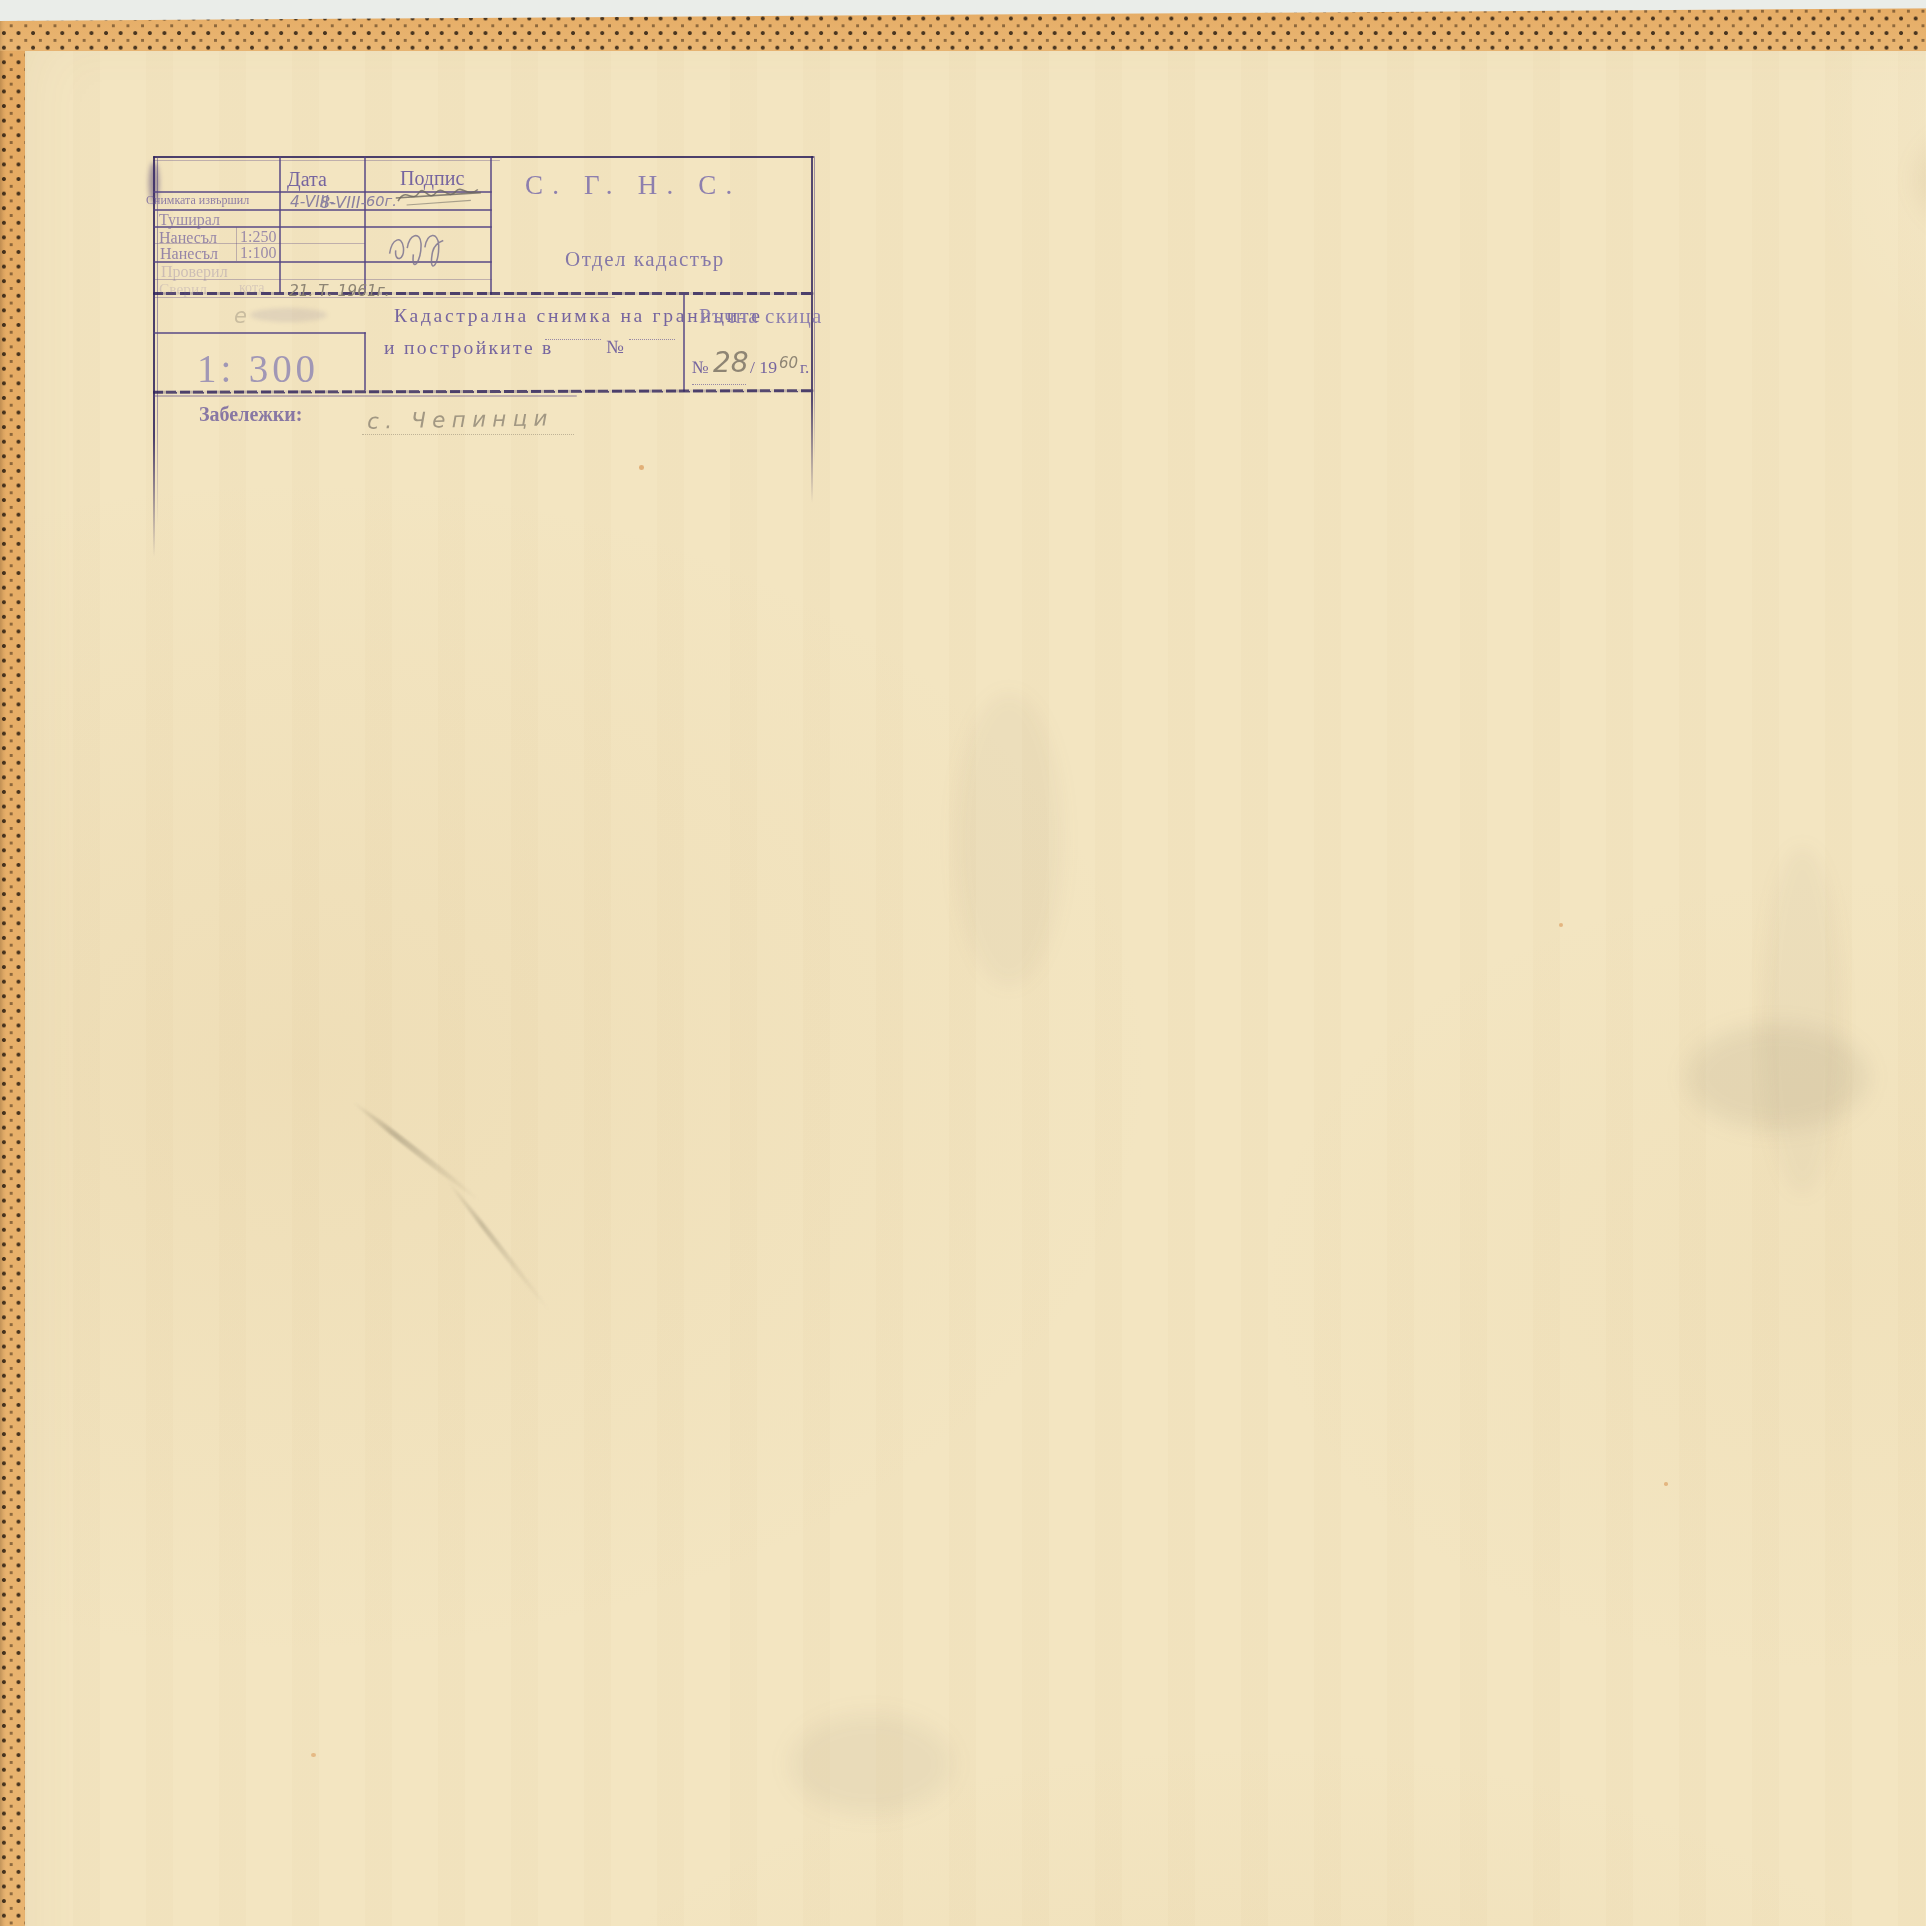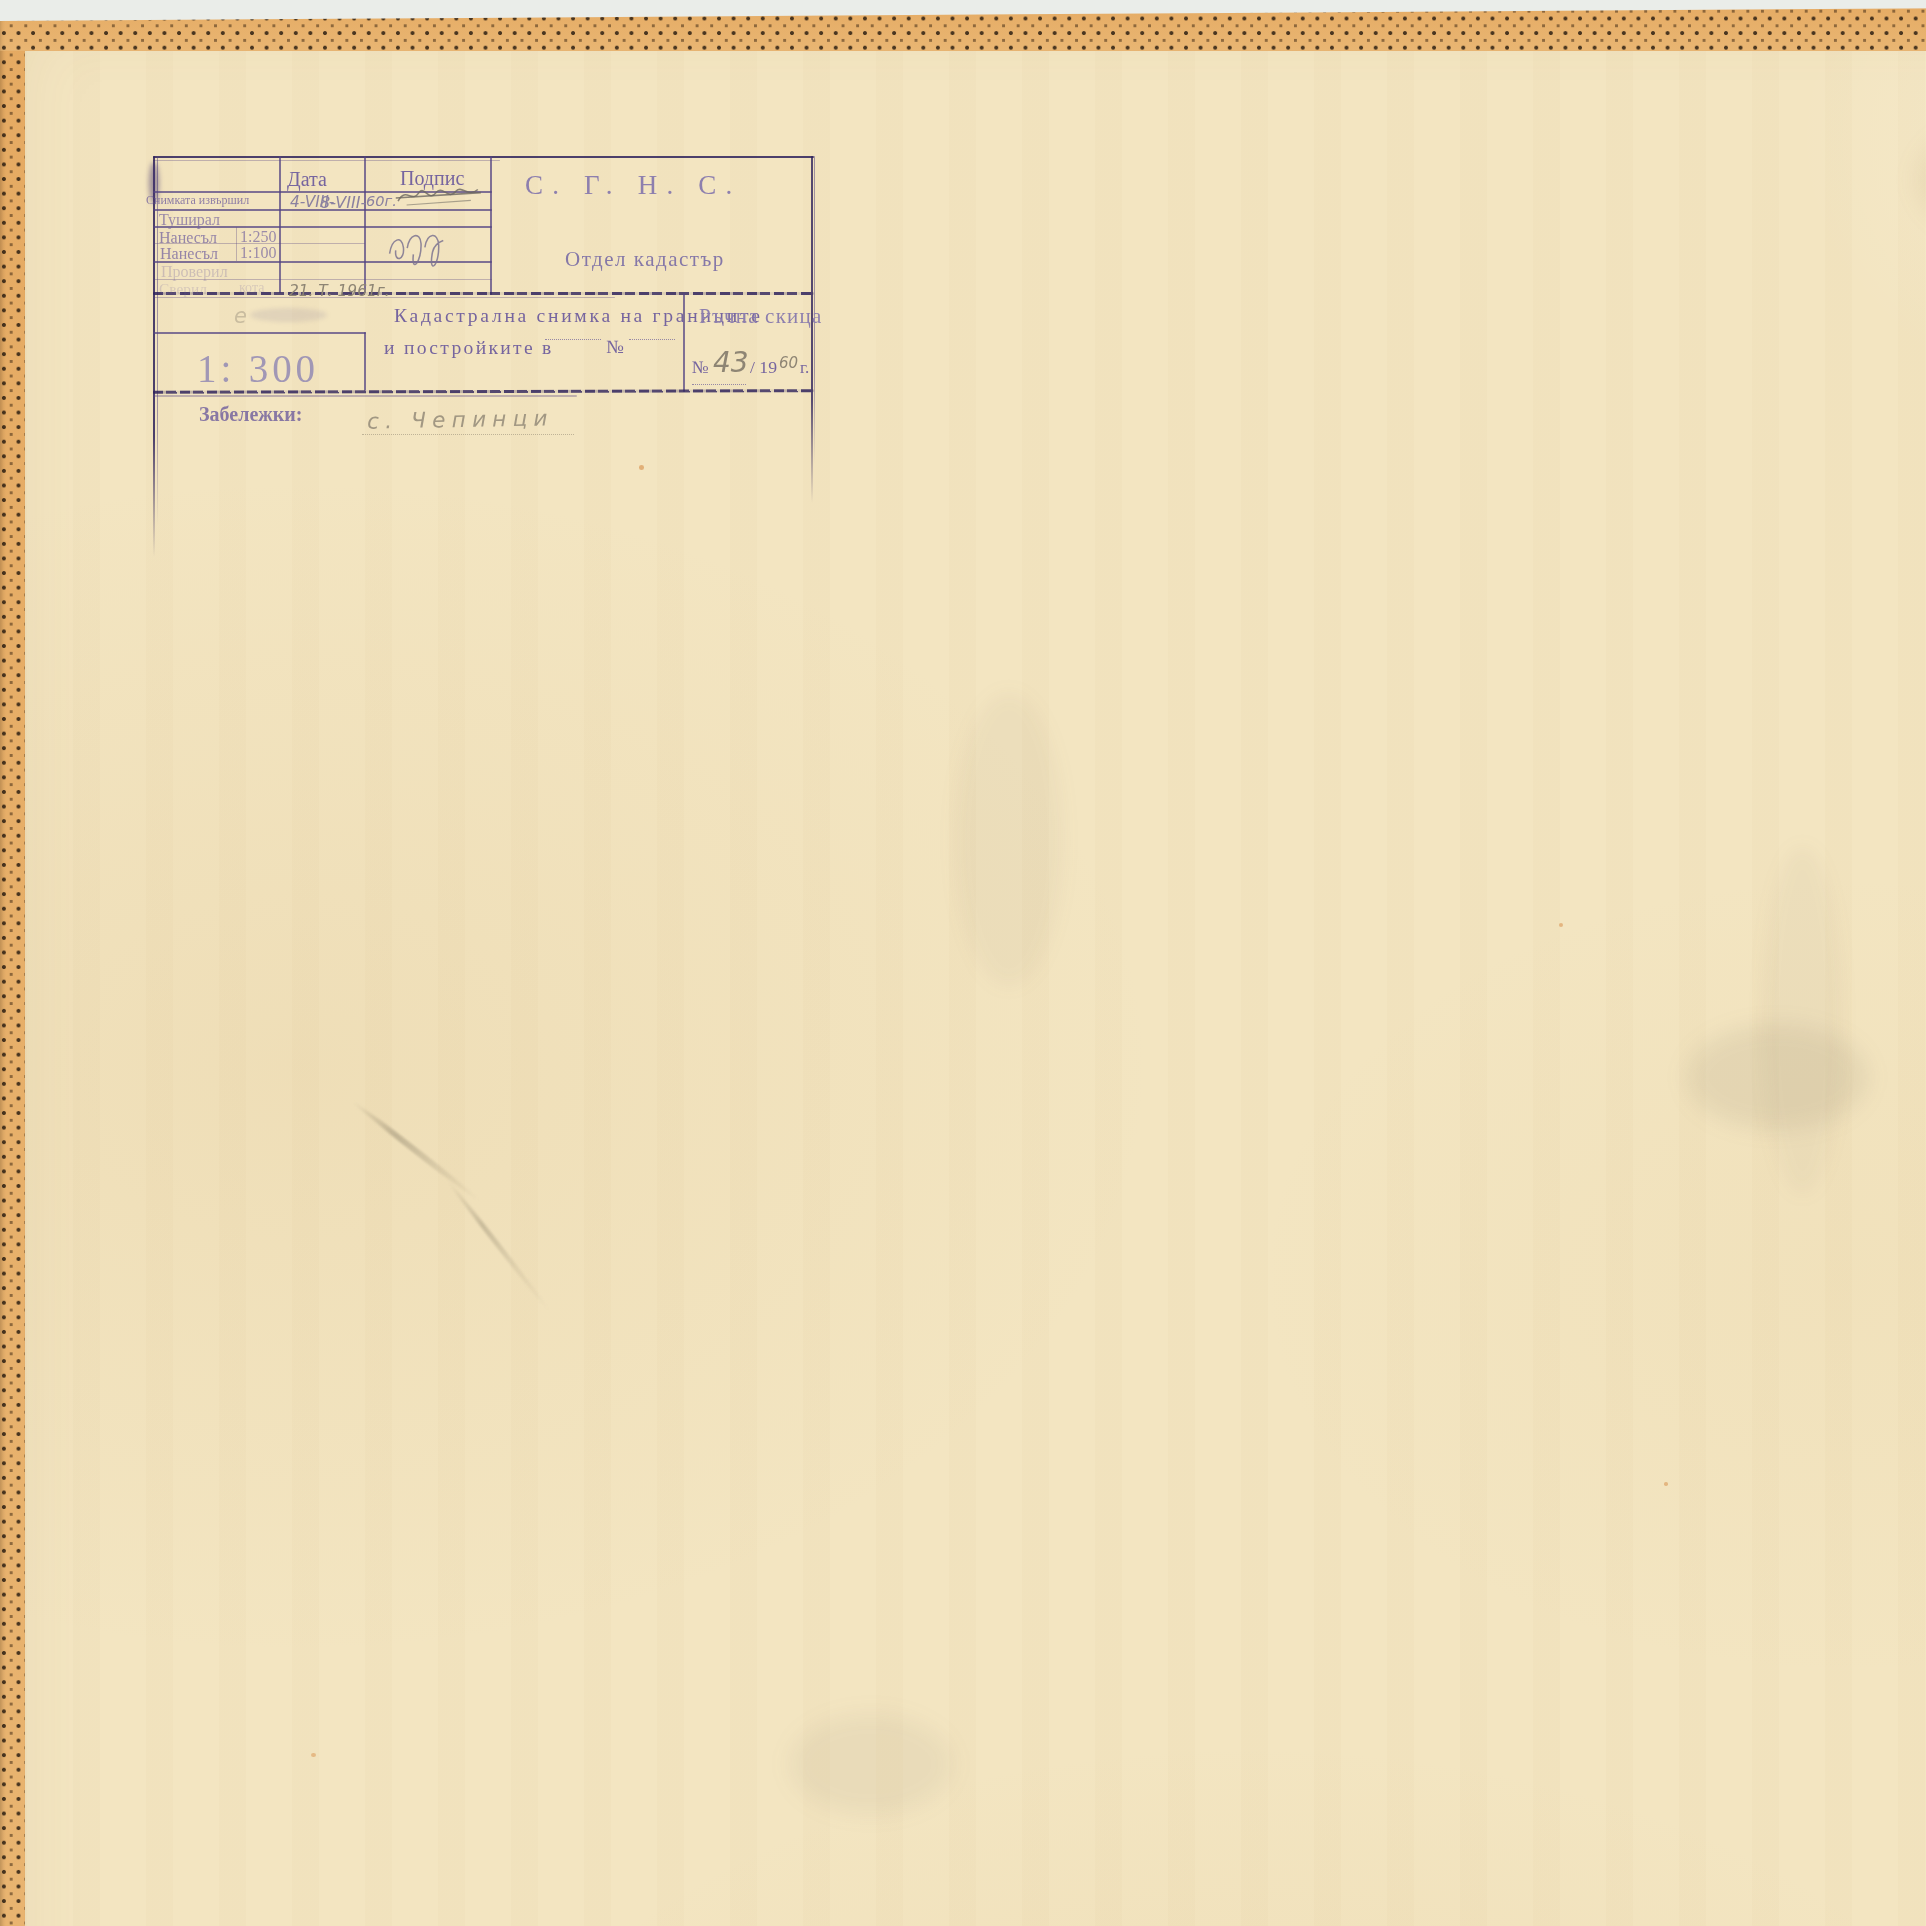--- a/index.html
+++ b/index.html
@@ -144,21 +144,21 @@
     <span class="ink serif" style="left:394px;top:305px;font-size:19.6px;letter-spacing:2.7px;">Кадастрална снимка на границите</span>
     <span class="ink serif" style="left:384px;top:337px;font-size:19.6px;letter-spacing:2.3px;">и постройките в</span>
     <div class="dotlead" style="left:545px;top:339px;width:56px;"></div>
     <span class="ink serif" style="left:606px;top:337px;font-size:18.5px;">№</span>
     <div class="dotlead" style="left:629px;top:339px;width:46px;"></div>
 
     <span class="ink serif" style="left:197px;top:346px;font-size:39px;letter-spacing:3.9px;color:#9habc;color:#938ab4;opacity:.85;">1: 300</span>
 
     <span class="ink serif" style="left:699px;top:304px;font-size:21px;letter-spacing:1.2px;color:#8d7fae;">Ръчна скица</span>
     <span class="ink serif" style="left:692px;top:357px;font-size:17.7px;">№</span>
-    <span class="pencil hand" style="left:713px;top:346px;font-size:28px;">43</span>
+    <span class="pencil hand" style="left:713px;top:346px;font-size:28px;">28</span>
     <div class="dotlead" style="left:692px;top:384px;width:54px;"></div>
     <span class="ink serif" style="left:750px;top:357px;font-size:17.7px;">/ 19</span>
     <span class="pencil hand" style="left:779px;top:354px;font-size:15px;font-style:italic;">60</span>
     <span class="ink serif" style="left:800px;top:358px;font-size:17px;">г.</span>
 
     <span class="ink serif" style="left:199px;top:403px;font-size:20px;font-weight:bold;opacity:.85;">Забележки:</span>
     <span class="pencil hand" style="left:367px;top:407px;font-size:21.6px;letter-spacing:6.2px;transform:rotate(-1deg);opacity:.8;">с. Чепинци</span>
     <div class="abs" style="left:362px;top:434px;width:212px;height:0;border-bottom:0.8px dotted rgba(140,130,110,0.5);"></div>
   </div>
 

